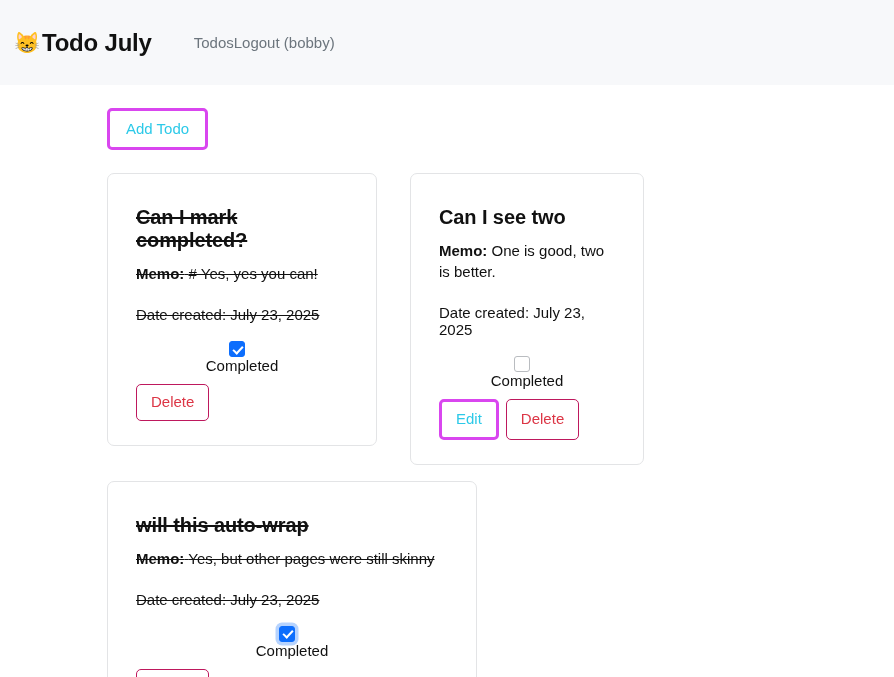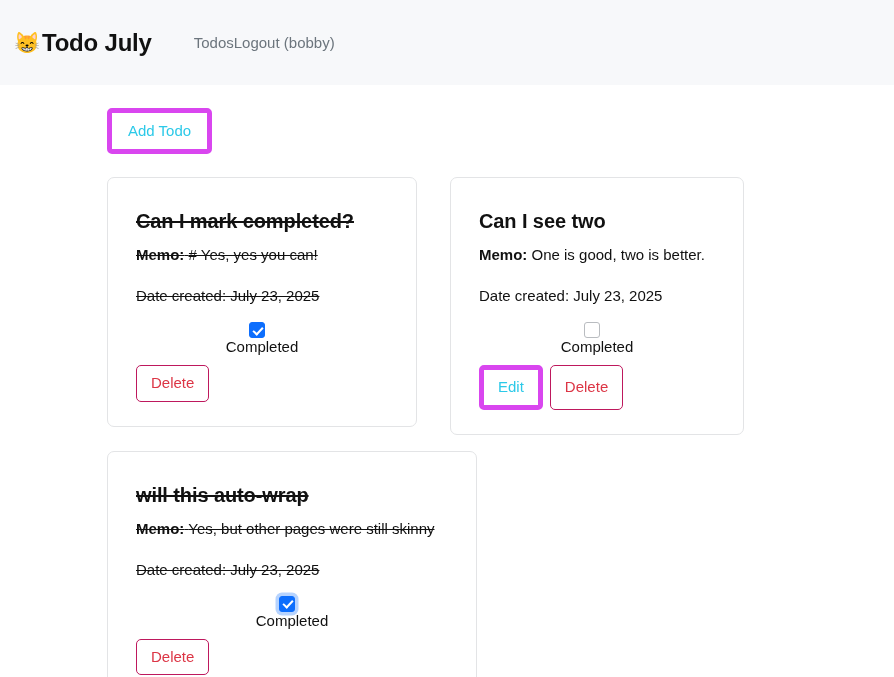--- a/index.html
+++ b/index.html
@@ -59,21 +59,21 @@
     font-family: "Liberation Sans", sans-serif;
     font-size: 15px;
     background: #ffffff;
     border-radius: 5px;
     cursor: pointer;
     padding: 7px 14px;
     line-height: 1.35;
     white-space: nowrap;
   }
   .btn-info {
-    border: 5px solid #d946ef;
+    border: 3px solid #d946ef;
     color: #2cc9e8;
   }
   .btn-danger {
     border: 1px solid #be185d;
     color: #dc3545;
   }
 
   .add-todo-btn {
     padding: 8px 16px;
     font-size: 15px;
@@ -86,22 +86,22 @@
     margin-top: 23px;
   }
   .row + .row { margin-top: 16px; }
 
   .card {
     border: 1px solid #e3e4e6;
     border-radius: 7px;
     background: #ffffff;
     padding: 32px 28px 24px 28px;
   }
-  .card-1 { width: 310px; min-height: 242px; }
-  .card-2 { width: 294px; min-height: 242px; margin-left: 33px; }
+  .card-1 { width: 270px; min-height: 242px; }
+  .card-2 { width: 234px; min-height: 242px; margin-left: 33px; }
   .card-3 { width: 370px; min-height: 245px; margin-left: 0px; }
 
   .card-title {
     font-size: 20px;
     font-weight: 700;
     color: #111111;
     margin: 0 0 11px 0;
     letter-spacing: -0.1px;
   }
   .card-memo {

